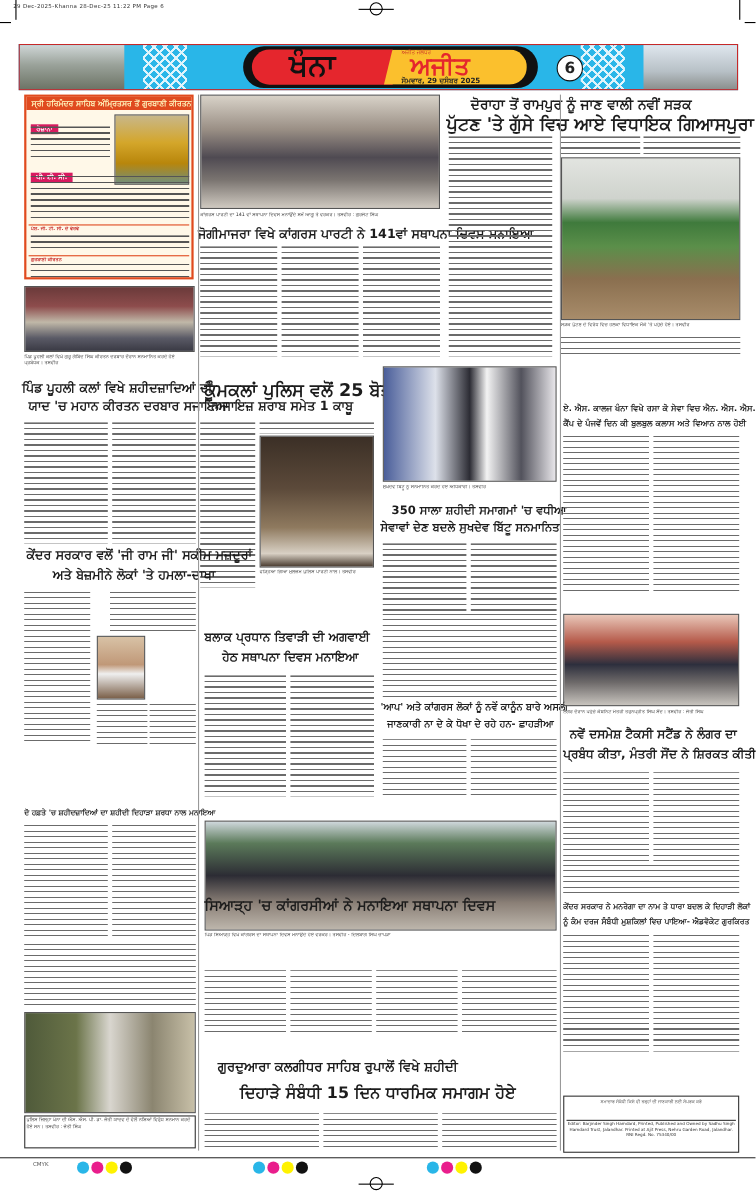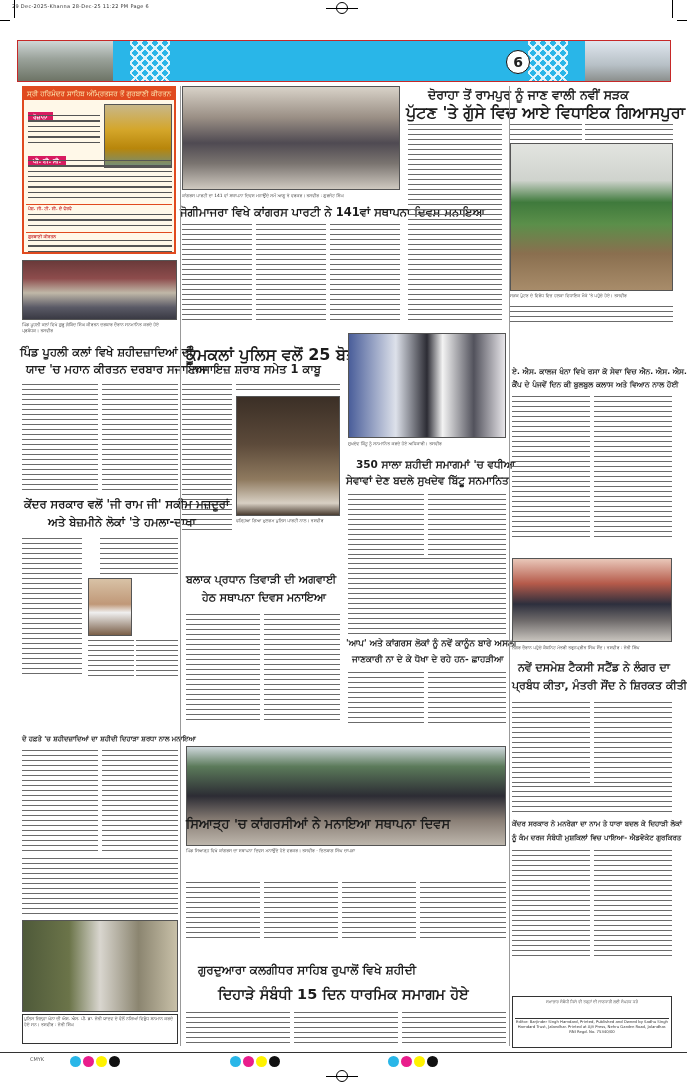--- a/index.html
+++ b/index.html
@@ -16,21 +16,21 @@
   .pill-yel{left:128px;top:3px;width:130px;height:32px;border-radius:0 16px 16px 0;background:#fbc02d;clip-path:polygon(6% 0,100% 0,100% 100%,0 100%)}
   .mh-city{left:42px;top:2px;font-size:27px;font-weight:bold;color:#111;font-family:"DejaVu Serif",serif}
   .mh-ajit{left:152px;top:6px;font-size:22px;font-weight:bold;color:#e5262d}
   .mh-small{left:144px;top:3px;font-size:5px;color:#c62828}
   .mh-date{left:144px;top:27px;font-size:6.5px;color:#222;font-weight:bold}
   .pageno{left:488px;top:9px;width:24px;height:24px;border-radius:50%;background:#fff;border:1px solid #111;font-size:14px;font-weight:bold;text-align:center;line-height:22px}
   .head{font-weight:bold;color:#1c1c1c;line-height:1.15;white-space:nowrap}
   .caption{color:#333;font-size:4.4px;line-height:5.6px;overflow:hidden}
   .photo{overflow:hidden;border:1px solid #555}
   .box{border:2px solid #e04a1f;background:#fff8e8}
-  .box-title{background:#e04a1f;color:#fff8c0;font-size:7px;font-weight:normal;text-align:center;padding:2px 0}
+  .box-title{background:#e04a1f;color:#fff8c0;font-size:7px;font-weight:bold;text-align:right;padding:2px 0}
   .tag{background:#d81b60;color:#fff;font-size:6px;font-weight:bold;padding:1px 5px;display:inline-block}
   .lines{background:repeating-linear-gradient(180deg,#6b6b6b 0 1px,transparent 1px 5px)}
   .lines-d{background:repeating-linear-gradient(180deg,#555 0 1.3px,transparent 1.3px 5.3px)}
   .rule{background:#999}
   .notice{border:1px solid #333;padding:2px}
   .reg{width:11px;height:11px;border-radius:50%}
 </style>
 </head>
 <body>
 
@@ -39,20 +39,28 @@
 <div class="abs crop" style="left:0;top:20px;width:10px;height:1px"></div>
 <div class="abs crop" style="right:14px;top:0;width:1px;height:18px"></div>
 <div class="abs crop" style="right:0;top:20px;width:10px;height:1px"></div>
 <div class="abs" style="left:336px;top:2px;width:12px;height:12px;border:1px solid #000;border-radius:50%"></div>
 <div class="abs crop" style="left:326px;top:8px;width:32px;height:1px"></div>
 
 <div class="abs masthead">
   <div class="abs mh-photo-l"></div>
   <div class="abs diamonds" style="left:112px"></div>
   <div class="abs diamonds" style="left:510px"></div>
+  <div class="abs pill">
+    <div class="abs pill-red"></div>
+    <div class="abs pill-yel"></div>
+    <div class="abs mh-city">ਖੰਨਾ</div>
+    <div class="abs mh-small">ਅਜੀਤ ਜਲੰਧਰ</div>
+    <div class="abs mh-ajit">ਅਜੀਤ</div>
+    <div class="abs mh-date">ਸੋਮਵਾਰ, 29 ਦਸੰਬਰ 2025</div>
+  </div>
   <div class="abs pageno">6</div>
   <div class="abs mh-photo-r"></div>
 </div>
 
 <div class="abs box" style="left:22px;top:86px;width:154px;height:168px">
   <div class="box-title">ਸ੍ਰੀ ਹਰਿਮੰਦਰ ਸਾਹਿਬ ਅੰਮ੍ਰਿਤਸਰ ਤੋਂ ਗੁਰਬਾਣੀ ਕੀਰਤਨ</div>
   <div class="abs" style="left:4px;top:16px"><span class="tag">ਰੋਜ਼ਾਨਾ</span></div>
   <div class="abs lines-d" style="left:4px;top:27px;width:72px;height:30px"></div>
   <div class="abs" style="left:4px;top:60px"><span class="tag">ਪੀ. ਟੀ. ਸੀ.</span></div>
   <div class="abs photo" style="left:80px;top:16px;width:68px;height:64px;background:linear-gradient(180deg,#c8b78a,#d4a62a 40%,#b8860b 70%,#6f8f7f)"></div>

